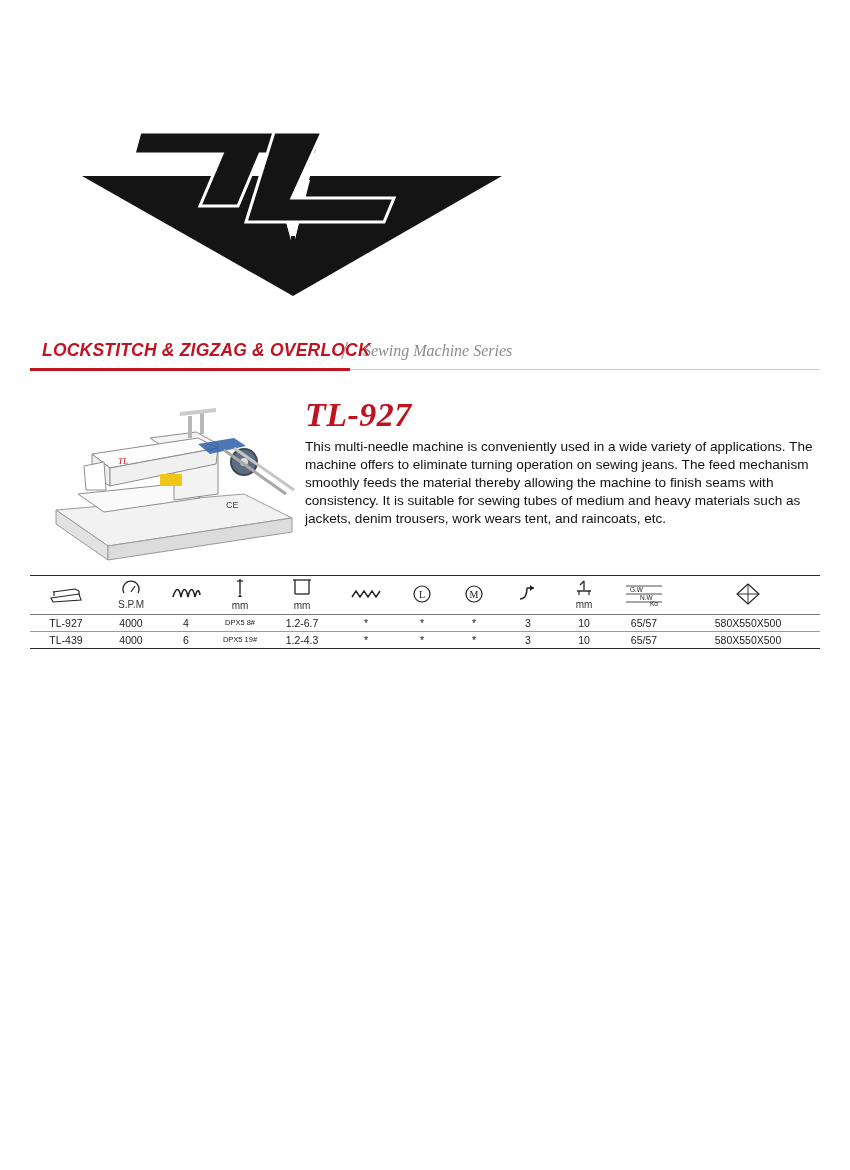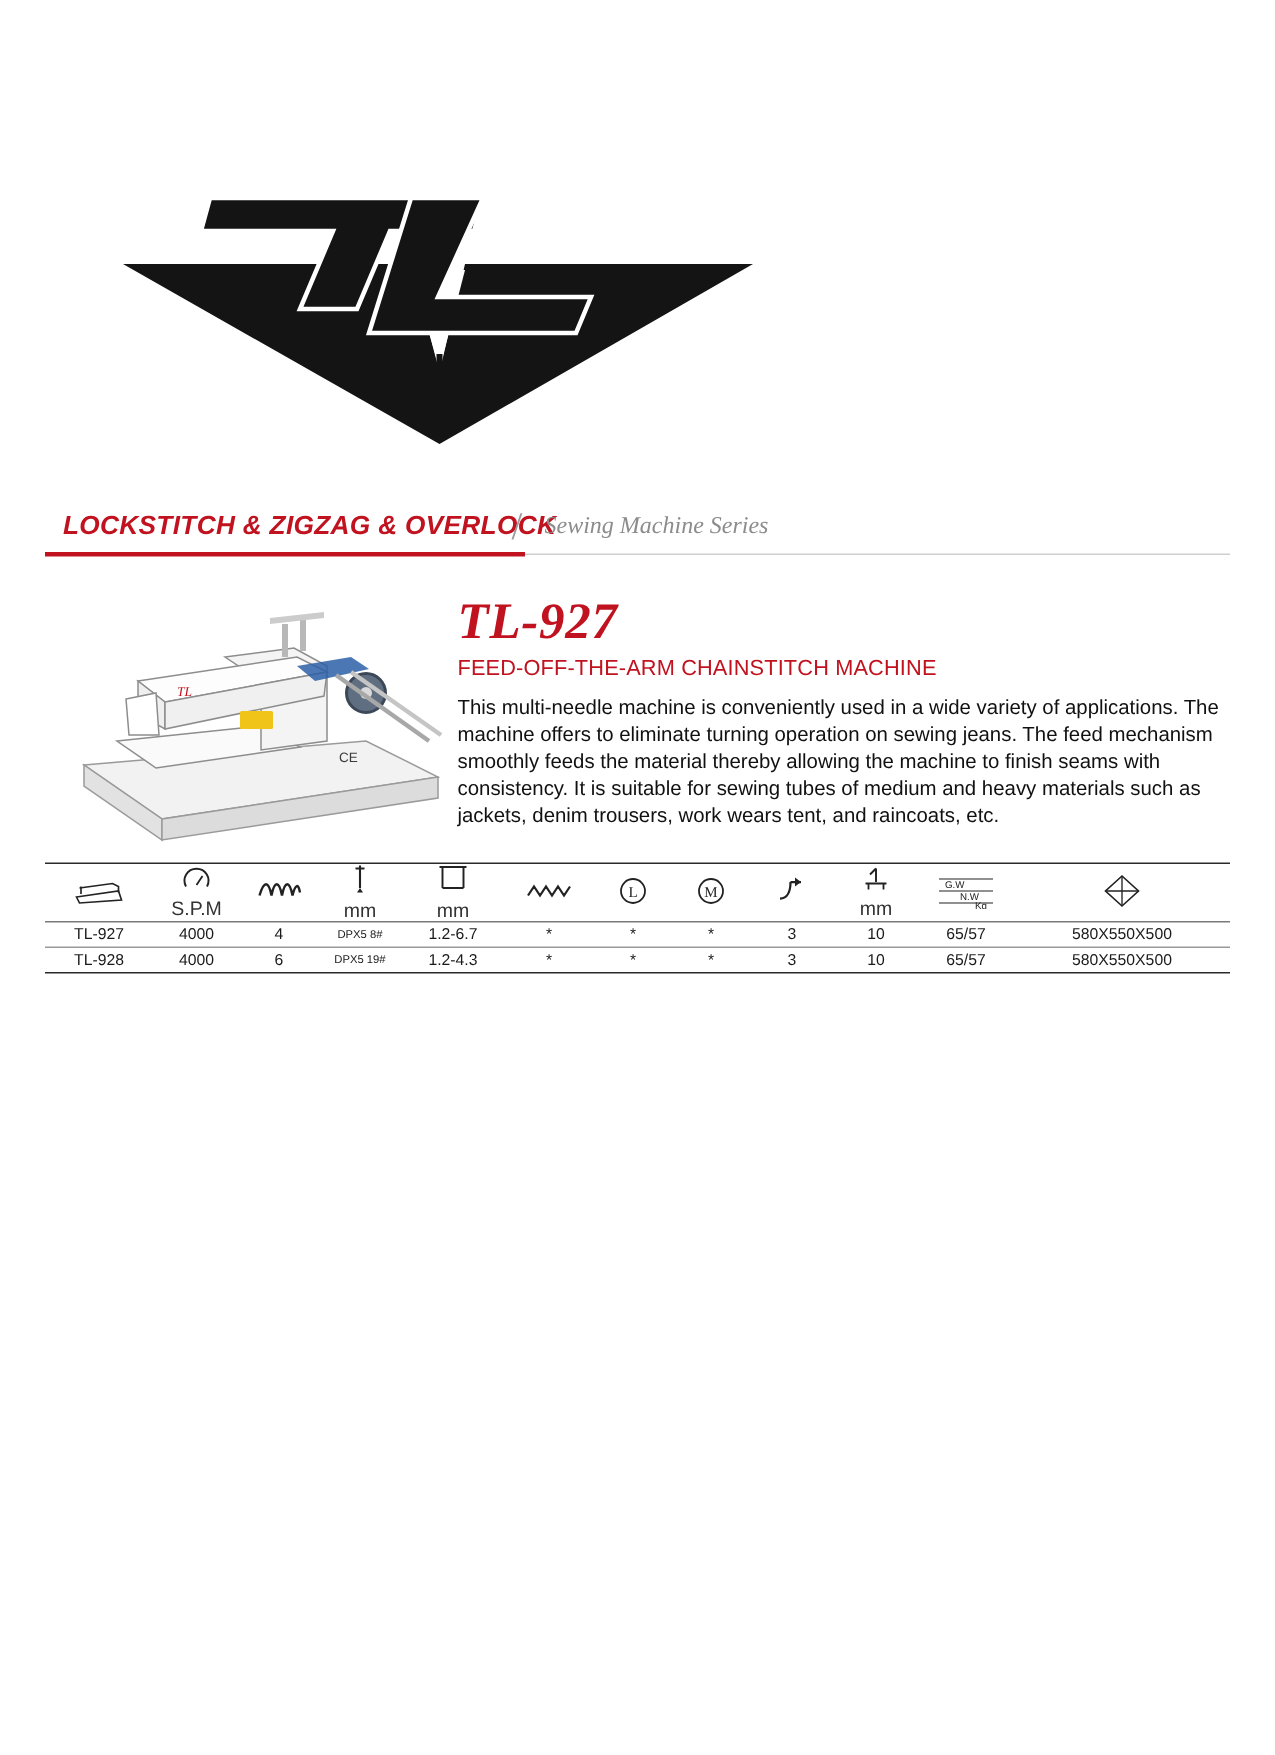--- a/index.html
+++ b/index.html
@@ -152,21 +152,21 @@
   }
   .icon-row td {
     height: 38px;
     padding-top: 2px;
   }
   .icon-cell {
     position: relative;
   }
   .icon-cap {
     display: block;
-    font-size: 13px;
+    font-size: 10px;
     color: #333;
     line-height: 1.05;
     margin-top: 1px;
   }
   .data-row td {
     height: 16px;
     font-size: 10.5px;
   }
   .data-row td.two-line {
     font-size: 7.5px;
@@ -245,21 +245,20 @@
     <rect x="112" y="76" width="22" height="12" rx="1" fill="#f0c419"></rect>
 
     <text x="178" y="110" font-family="Liberation Sans, sans-serif" font-size="9" fill="#3b3b3b">CE</text>
 
     <text x="70" y="66" font-family="Liberation Serif, serif" font-size="9" font-style="italic" fill="#c1121f">TL</text>
   </svg>
 </div>
 
 <div class="product-info">
   <h1 class="model-name">TL-927</h1>
-  <div class="model-type">FEED-OFF-THE-ARM CHAINSTITCH MACHINE</div>
   <p class="model-desc">This multi-needle machine is conveniently used in a wide variety of applications. The machine offers to eliminate turning operation on sewing jeans. The feed mechanism smoothly feeds the material thereby allowing the machine to finish seams with consistency. It is suitable for sewing tubes of medium and heavy materials such as jackets, denim trousers, work wears tent, and raincoats, etc.</p>
 </div>
 
 <div class="spec-table">
   <div class="spec-rule"></div>
 
   <table class="specs">
     <colgroup>
       <col style="width:72px">
       <col style="width:58px">
@@ -417,21 +416,21 @@
       <col style="width:52px">
       <col style="width:52px">
       <col style="width:56px">
       <col style="width:56px">
       <col style="width:64px">
       <col style="width:144px">
     </colgroup>
 
     <tbody>
         <tr class="data-row">
-      <td>TL-928</td>
+      <td>TL-439</td>
       <td>4000</td>
       <td>6</td>
       <td class="two-line">DPX5 19#</td>
       <td>1.2-4.3</td>
       <td class="star">*</td>
       <td class="star">*</td>
       <td class="star">*</td>
       <td>3</td>
       <td>10</td>
       <td>65/57</td>

